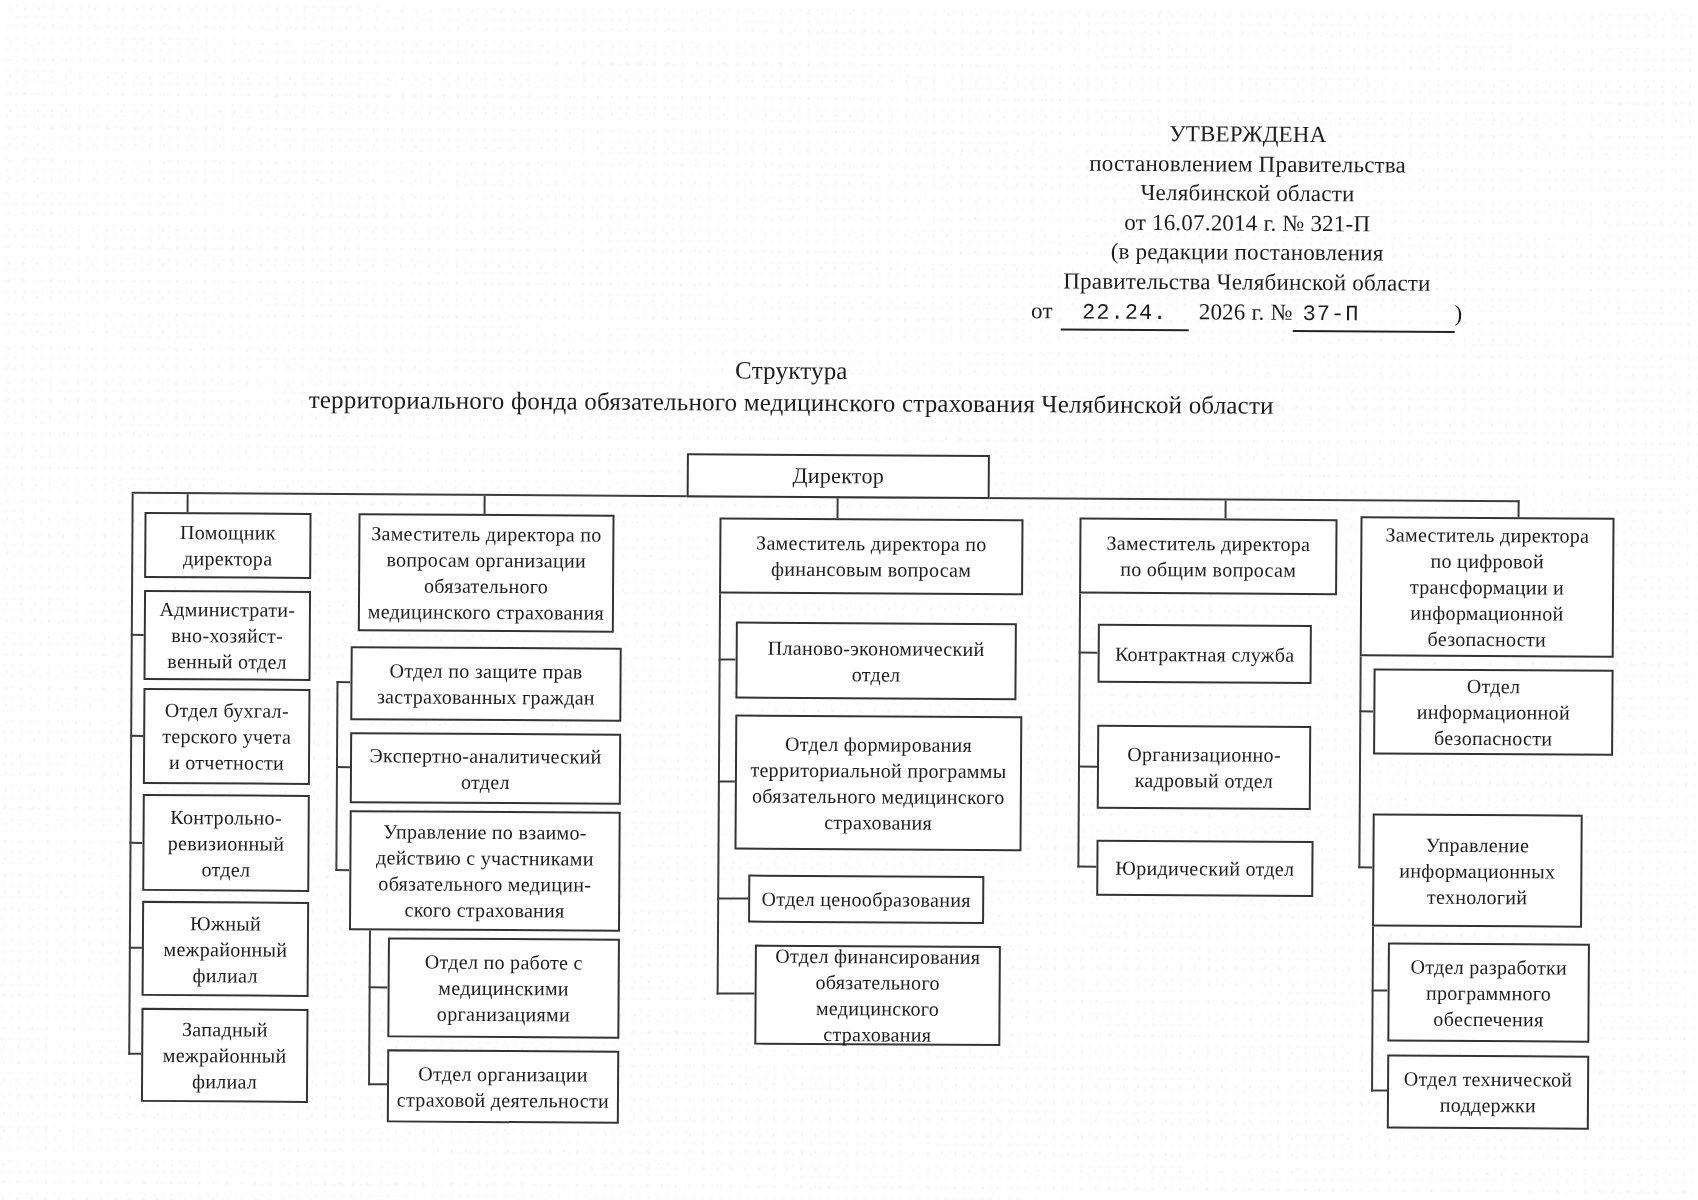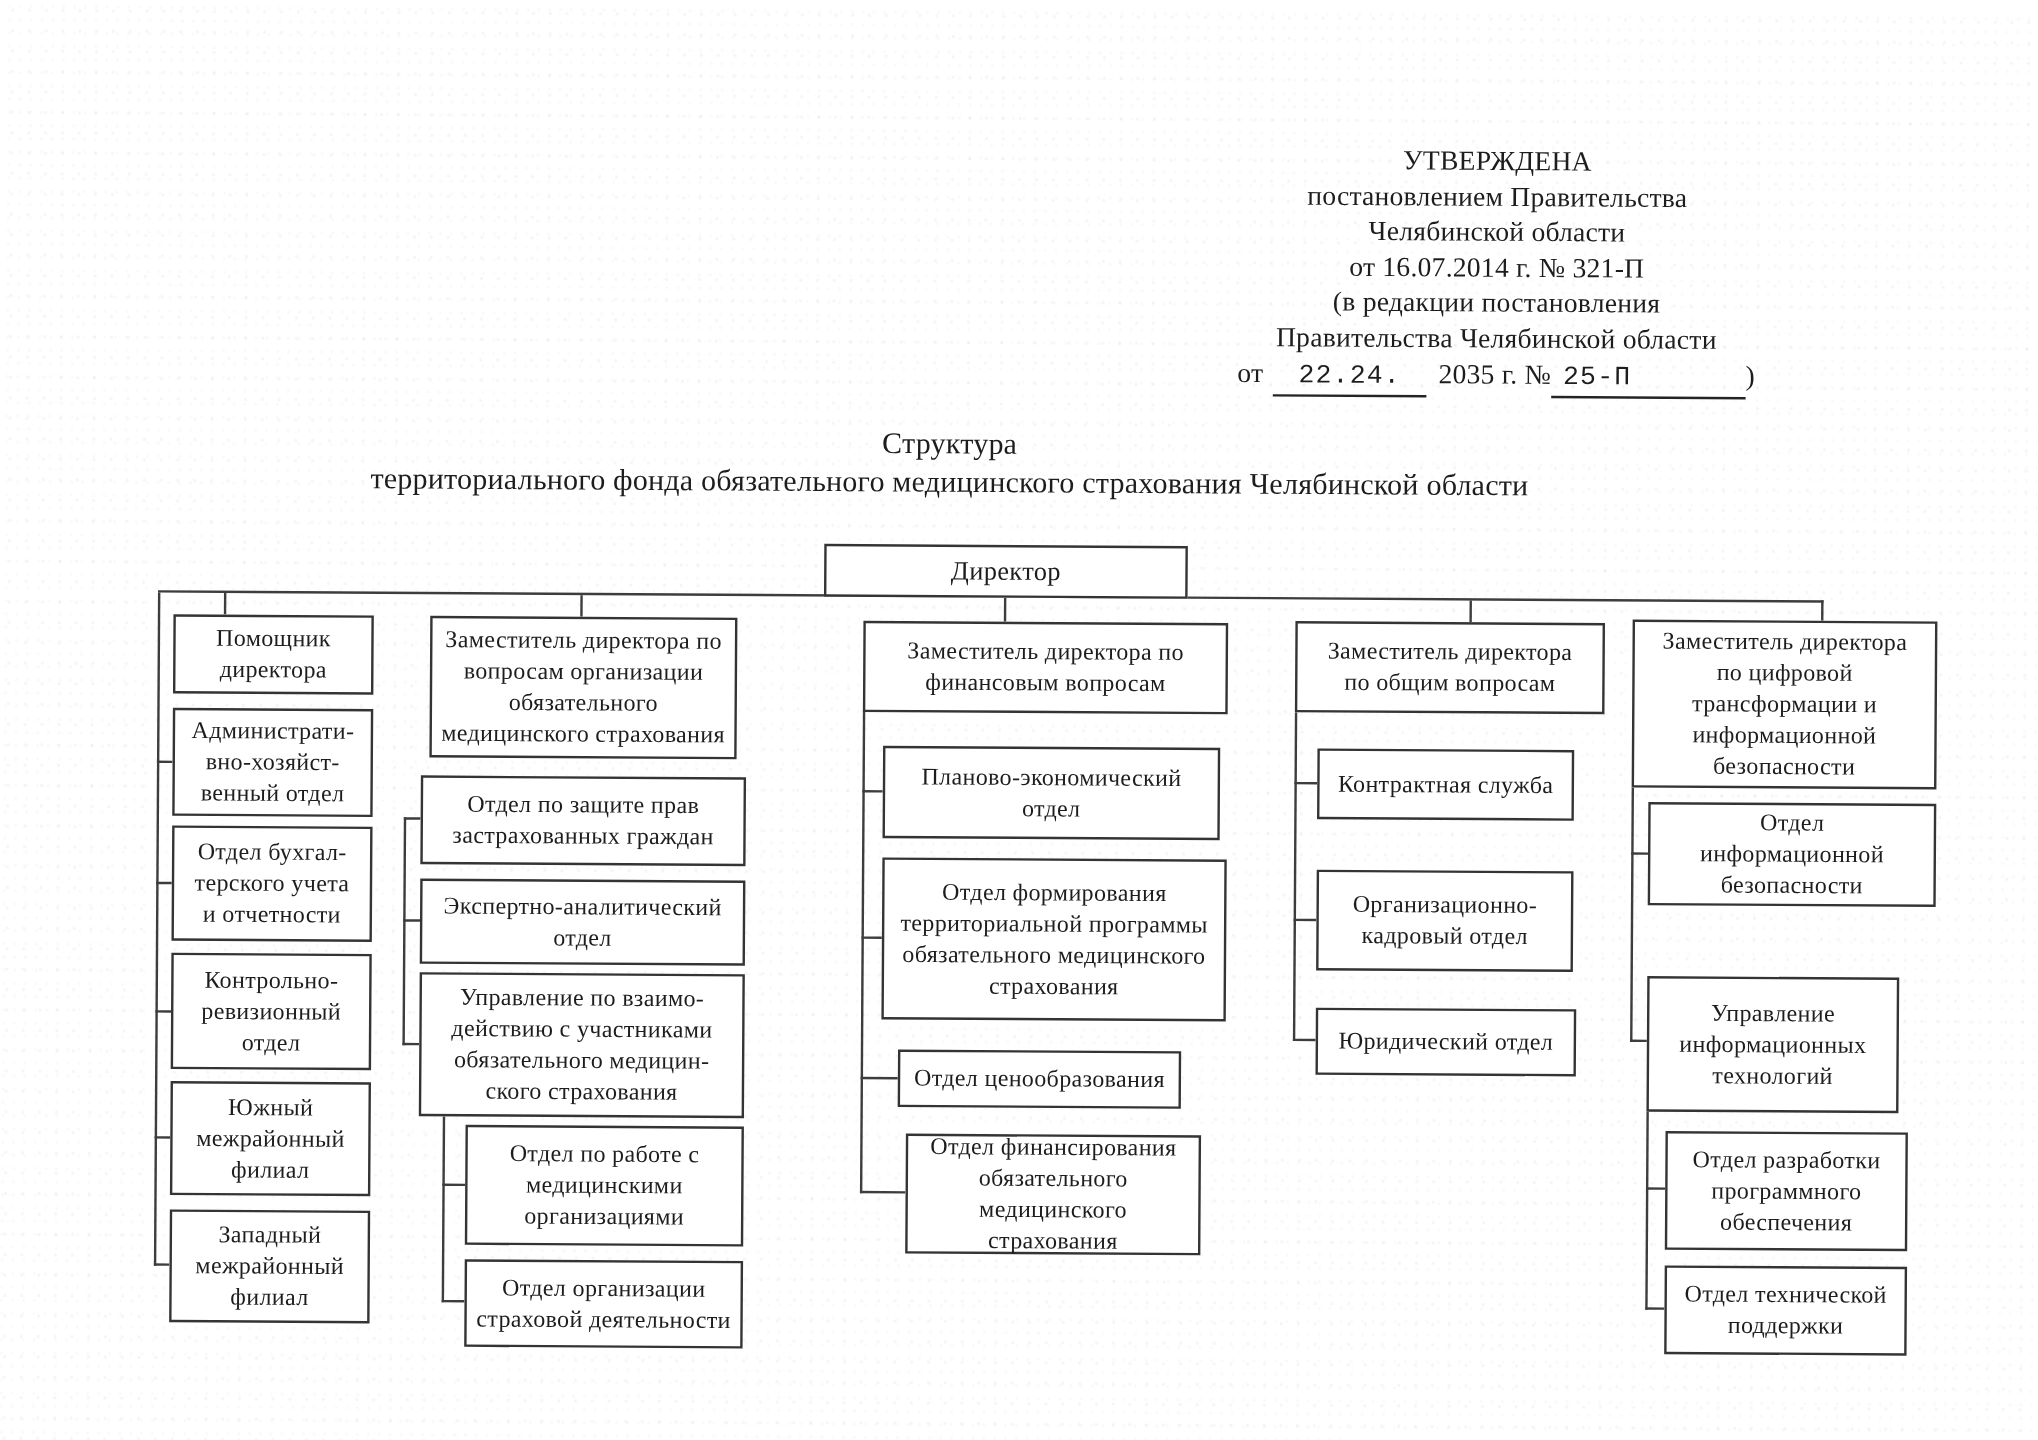--- a/index.html
+++ b/index.html
@@ -57,22 +57,22 @@
   <div class="approval">
     <div>УТВЕРЖДЕНА</div>
     <div>постановлением Правительства</div>
     <div>Челябинской области</div>
     <div>от 16.07.2014 г. № 321-П</div>
     <div>(в редакции постановления</div>
     <div>Правительства Челябинской области</div>
     <div class="amend-line">
       <span>от</span>
         <span class="blank b1">22.24.</span>
-        <span class="amend-mid">2035 г. №</span>
-        <span class="blank b2">25-П</span>
+        <span class="amend-mid">2026 г. №</span>
+        <span class="blank b2">37-П</span>
         <span>)</span>
     </div>
   </div>
 
   <div class="doc-title">
     <div>Структура</div>
     <div>территориального фонда обязательного медицинского страхования Челябинской области</div>
   </div>
 
   <div class="chart">

